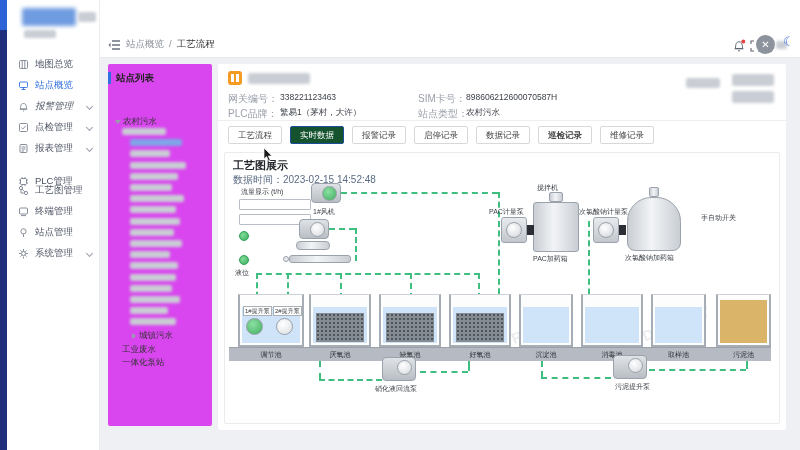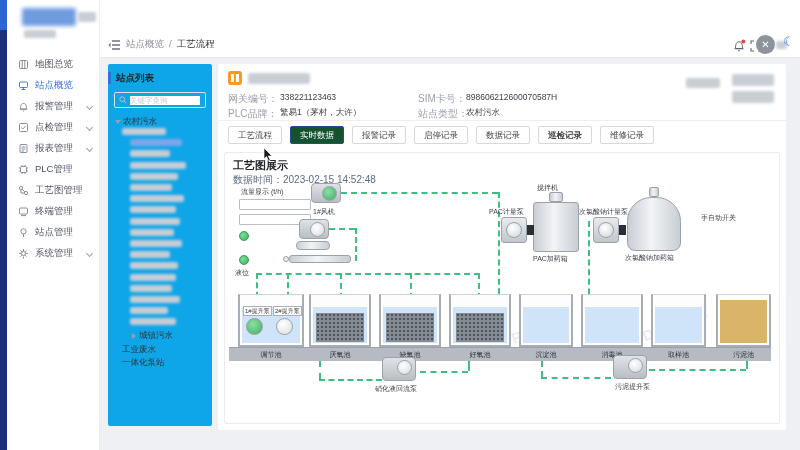--- a/index.html
+++ b/index.html
@@ -27,21 +27,21 @@
   #breadcrumb { position:absolute; left:26px; top:38px; font-size:9.5px; color:#8a8f99; display:flex; gap:5px; }
   #breadcrumb .cur { color:#333; }
   #search-pill { position:absolute; left:555px; top:36px; width:92px; height:17px; border:1px solid #dcdcdc; border-radius:10px; }
   #search-pill input { border:0; outline:0; width:70px; margin-left:10px; font-size:8px; color:#555; background:transparent; height:15px; }
   #search-pill input::placeholder { color:#c0c4cc; }
   .tb-icon { position:absolute; top:39px; }
   #avatar { position:absolute; left:656px; top:35px; width:19px; height:19px; border-radius:50%; background:#8d939c; color:#fff; font-size:10px; text-align:center; line-height:19px; }
   #moon { position:absolute; left:683px; top:34px; font-size:13px; color:#3b6fd4; }
 
   
-  #station-card { left:108px; top:64px; width:104px; height:362px; background:#0ea5e9; border-radius:2px; }
+  #station-card { left:108px; top:64px; width:104px; height:362px; background:#d946ef; border-radius:2px; }
   #main-card { left:218px; top:64px; width:568px; height:366px; background:#fff; border-radius:2px; }
 
   
   #sl-title { position:absolute; left:8px; top:8px; font-size:9.5px; font-weight:bold; color:#222; }
   #sl-bar { position:absolute; left:0; top:8px; width:3px; height:12px; background:#2f6fe0; }
   #sl-search { position:absolute; left:6px; top:28px; width:92px; height:16px; border:1px solid #e0e0e0; border-radius:2px; display:flex; align-items:center; }
   #sl-search input { border:0; outline:0; width:70px; font-size:7.5px; color:#555; margin-left:3px; }
   #sl-search input::placeholder { color:#c4c8cf; }
   .tree-root { position:absolute; font-size:8.5px; color:#333; display:flex; align-items:center; gap:3px; cursor:pointer; }
   .caret { width:0; height:0; border-left:4px solid #98a0aa; border-top:3px solid transparent; border-bottom:3px solid transparent; display:inline-block; }
@@ -110,21 +110,21 @@
           </svg>
           <span class="mi-label">地图总览</span>
         </div>
         <div class="menu-item active" style="top: 75px;">
           <svg class="mi-icon" viewBox="0 0 11 11" fill="none" stroke="#2f6fe0" stroke-width="0.9">
             <rect x="1.5" y="2" width="8" height="5.5" rx="1"></rect>
             <path d="M5.5 7.5 V9.5 M3.5 9.5 h4"></path>
           </svg>
           <span class="mi-label">站点概览</span>
         </div>
-        <div class="menu-item" style="top: 96px;">
+        <div class="menu-item" style="top: 96px; font-style: italic;">
           <svg class="mi-icon" viewBox="0 0 11 11" fill="none" stroke="#7b828e" stroke-width="0.9">
             <path d="M2.5 8 C2.5 4 3.3 2.5 5.5 2.5 C7.7 2.5 8.5 4 8.5 8 Z M1.8 8.2 h7.4 M4.8 9.6 a0.9 0.9 0 0 0 1.4 0"></path>
           </svg>
           <span class="mi-label">报警管理</span>
           <span class="chev"></span>
         </div>
         <div class="menu-item" style="top: 117px;">
           <svg class="mi-icon" viewBox="0 0 11 11" fill="none" stroke="#7b828e" stroke-width="0.9">
             <rect x="1.5" y="1.5" width="8" height="8" rx="1"></rect>
             <path d="M3.3 5.6 L4.8 7 L7.8 3.8"></path>
@@ -133,21 +133,21 @@
           <span class="chev"></span>
         </div>
         <div class="menu-item" style="top: 138px;">
           <svg class="mi-icon" viewBox="0 0 11 11" fill="none" stroke="#7b828e" stroke-width="0.9">
             <rect x="2" y="1.5" width="7" height="8" rx="1"></rect>
             <path d="M3.5 4 h4 M3.5 6 h4 M3.5 8 h2.5"></path>
           </svg>
           <span class="mi-label">报表管理</span>
           <span class="chev"></span>
         </div>
-        <div class="menu-item" style="top: 159px;">
+        <div class="menu-item" style="top: 171px;">
           <svg class="mi-icon" viewBox="0 0 11 11" fill="none" stroke="#7b828e" stroke-width="0.9">
             <rect x="2.5" y="2.5" width="6" height="6" rx="1"></rect>
             <path d="M4 1 v1.5 M7 1 v1.5 M4 8.5 V10 M7 8.5 V10 M1 4 h1.5 M1 7 h1.5 M8.5 4 H10 M8.5 7 H10"></path>
           </svg>
           <span class="mi-label">PLC管理</span>
         </div>
         <div class="menu-item" style="top: 180px;">
           <svg class="mi-icon" viewBox="0 0 11 11" fill="none" stroke="#7b828e" stroke-width="0.9">
             <circle cx="3" cy="3" r="1.6"></circle>
             <circle cx="8" cy="8" r="1.6"></circle>
@@ -200,27 +200,20 @@
       <path d="M1 4 V1 H4 M8 1 H11 V4 M11 8 V11 H8 M4 11 H1 V8" fill="none" stroke="#5f6672" stroke-width="1.1"></path>
     </svg>
     <div id="avatar">✕</div>
     <div class="blur abs" style="left:676px; top:41px; width:11px; height:8px;"></div>
     <div id="moon">☾</div>
   </div>
 
   <div class="abs" id="station-card">
     <div id="sl-bar"></div>
     <div id="sl-title">站点列表</div>
-    <div id="sl-search">
-      <svg style="margin-left:4px;" width="8" height="8" viewBox="0 0 8 8">
-        <circle cx="3.2" cy="3.2" r="2.4" fill="none" stroke="#b9bec6" stroke-width="1"></circle>
-        <path d="M5 5 L7.2 7.2" stroke="#b9bec6" stroke-width="1"></path>
-      </svg>
-      <input type="text" placeholder="关键字查询" style="">
-    </div>
     <div class="tree-root" style="left:8px; top:52px;">
       <span class="caret open"></span>
       <span>农村污水</span>
     </div>
     <div id="tree-blur">
         <div class="tree-blur-row blur" style="left: 14px; top: 64px; width: 44px;"></div>
         <div class="tree-blur-row blur" style="left: 22px; top: 75.2px; width: 52px; background: rgb(126, 166, 232);"></div>
         <div class="tree-blur-row blur" style="left: 22px; top: 86.4px; width: 40px;"></div>
         <div class="tree-blur-row blur" style="left: 22px; top: 97.6px; width: 56px;"></div>
         <div class="tree-blur-row blur" style="left: 22px; top: 108.8px; width: 48px;"></div>

